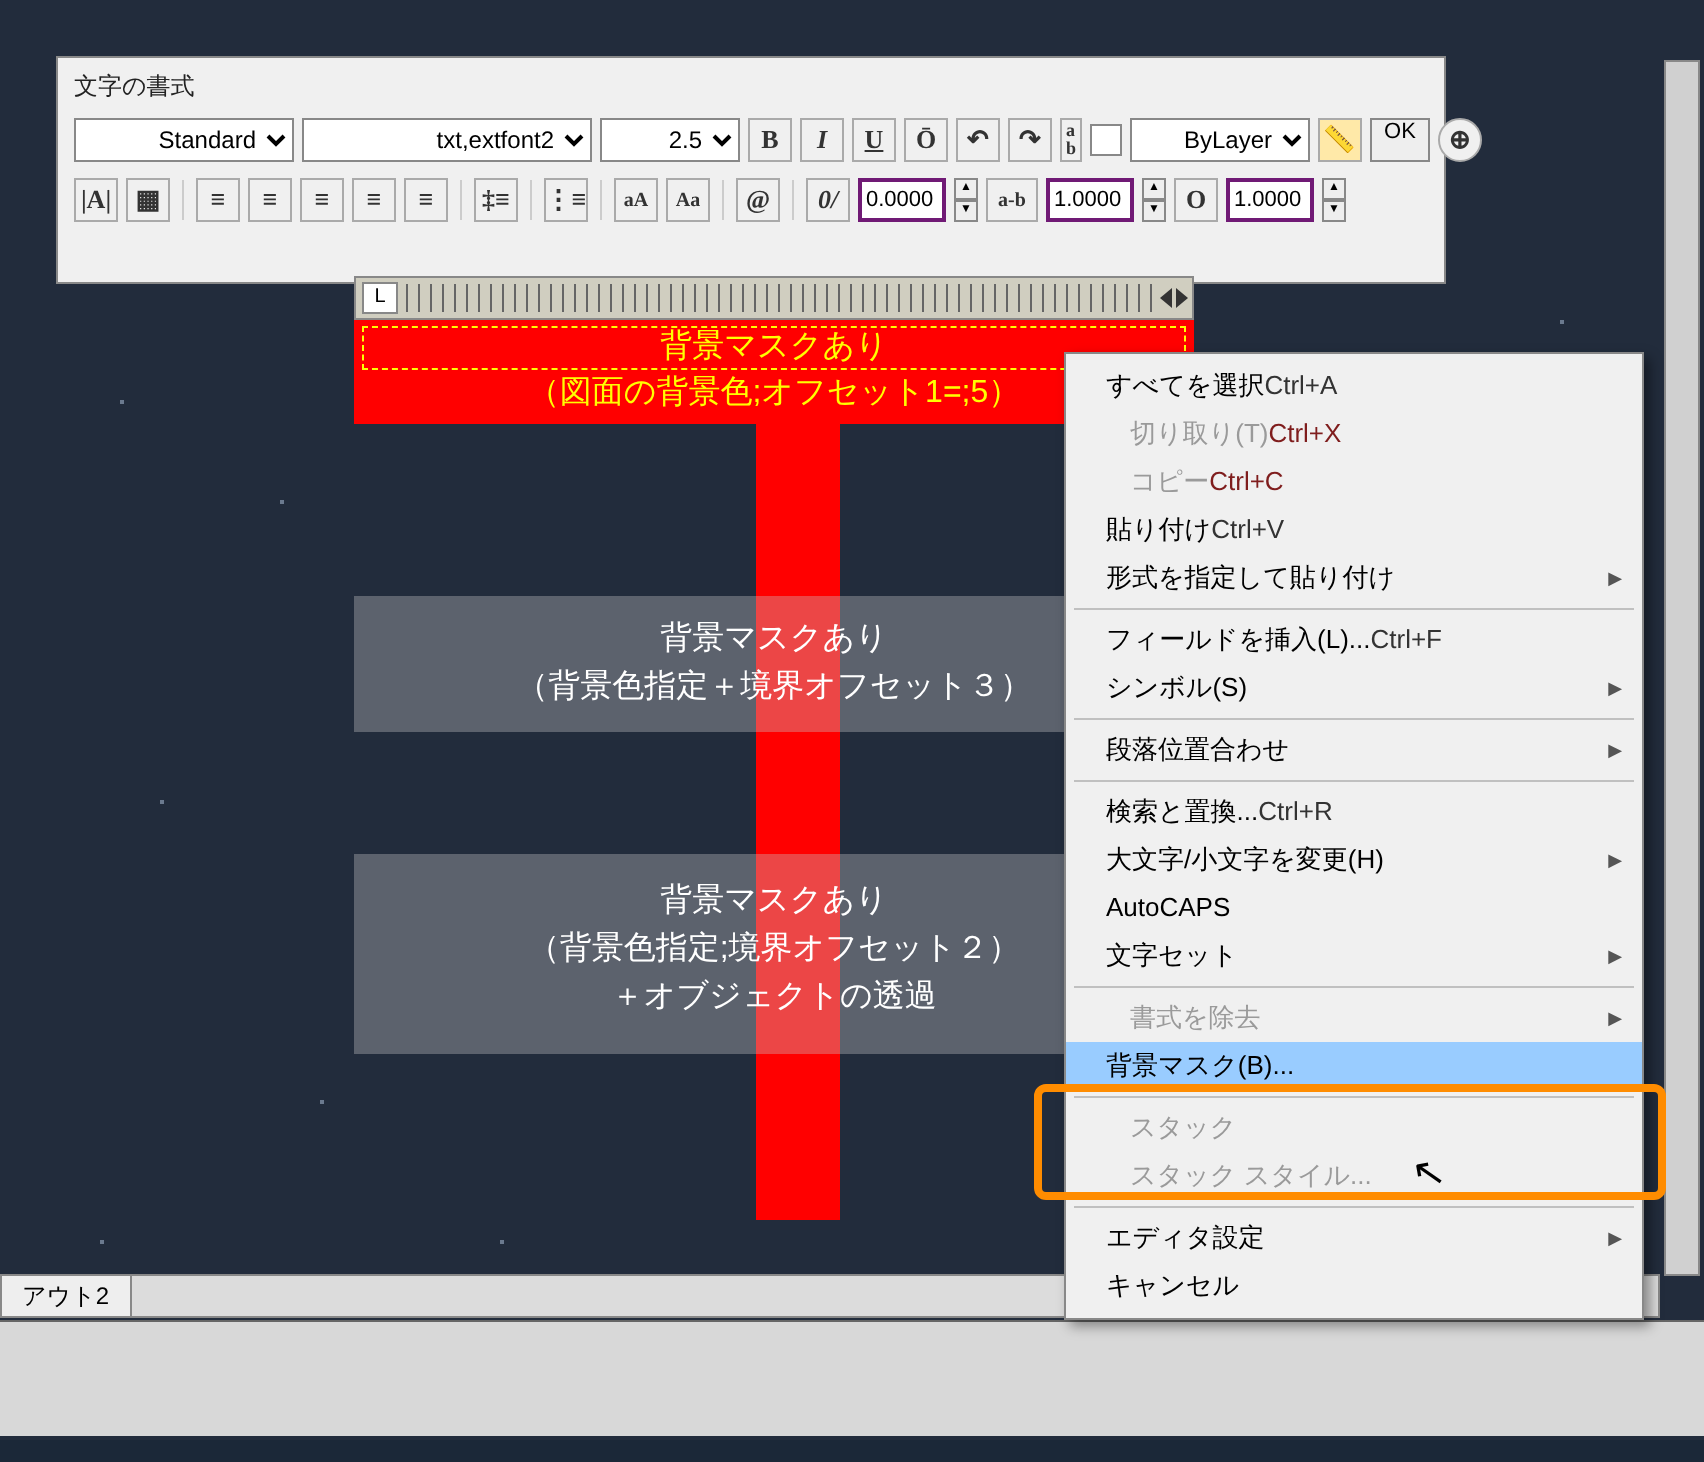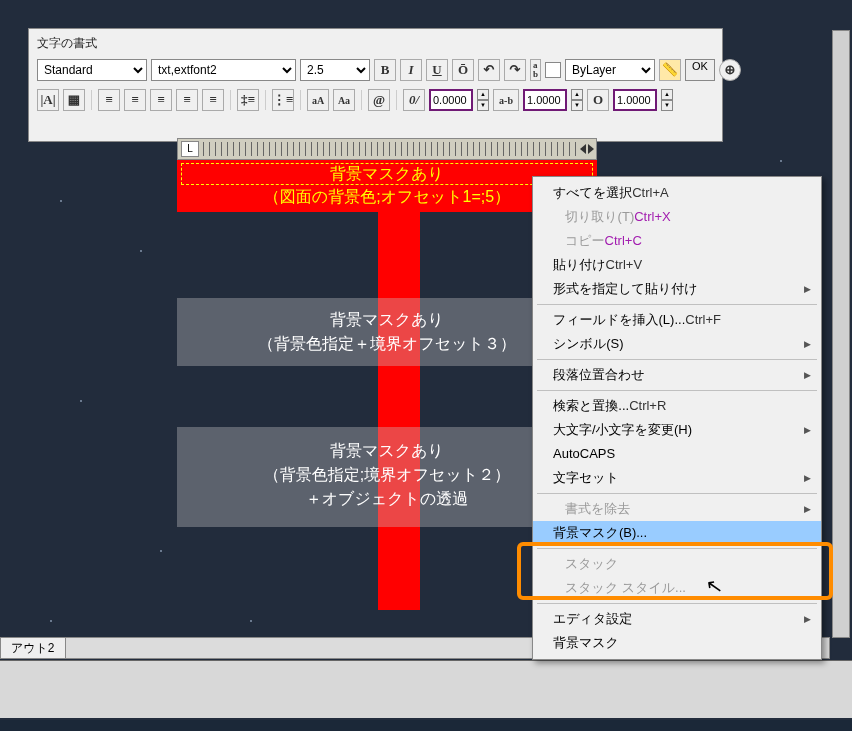--- a/index.html
+++ b/index.html
@@ -5,21 +5,21 @@
 * { box-sizing: border-box; margin: 0; padding: 0; }
 body { width: 852px; height: 731px; background: #1b2838; font-family: "MS PGothic", sans-serif; font-size: 12px; position: relative; overflow: hidden; }
 .canvas-bg { position: absolute; top: 0; left: 0; width: 852px; height: 720px; background: #222c3c; }
 .stars { position: absolute; top: 0; left: 0; width: 100%; height: 100%; pointer-events: none; }
 .star { position: absolute; width: 2px; height: 2px; background: #6b7a8f; }
 .red-bar { position: absolute; left: 378px; top: 116px; width: 42px; height: 494px; background: #ff0000; }
 .toolbar-panel { position: absolute; left: 28px; top: 28px; width: 695px; height: 114px; background: #f0f0f0; border: 1px solid #888; }
 .tb-title { position: absolute; left: 8px; top: 6px; color: #222; font-size: 12px; }
 .tb-row1 { position: absolute; left: 8px; top: 28px; height: 26px; display: flex; align-items: center; gap: 4px; }
 .tb-row2 { position: absolute; left: 8px; top: 58px; height: 26px; display: flex; align-items: center; gap: 4px; }
-.sel { height: 22px; border: 1px solid #888; background: #fff; font-size: 12px; padding: 0 2px; }
+.sel { height: 22px; border: 1px solid #888; background: #fff; font-size: 12px; padding: 0 2px; text-align: right; }
 .btn-ic { width: 22px; height: 22px; border: 1px solid #aaa; background: #f0f0f0; display: flex; align-items: center; justify-content: center; font-size: 13px; color: #333; font-family: "Times New Roman", serif; font-weight: bold; }
 .btn-sep { width: 1px; height: 20px; background: #ccc; margin: 0 2px; }
 .color-swatch { width: 16px; height: 16px; border: 1px solid #888; background: #fff; display: inline-block; vertical-align: middle; }
 .nf { width: 44px; height: 22px; border: 2px solid #701a75; background: #fff; font-size: 11px; padding: 0 2px; }
 .spin { width: 12px; height: 22px; display: flex; flex-direction: column; }
 .spin div { flex: 1; border: 1px solid #888; background: #eee; font-size: 6px; text-align: center; line-height: 8px; }
 .ok-btn { height: 22px; border: 1px solid #888; background: #eee; padding: 0 6px; font-size: 11px; font-weight: normal; }
 .ruler-box { position: absolute; left: 177px; top: 138px; width: 420px; height: 22px; background: #d0cec0; border: 1px solid #888; display: flex; align-items: center; }
 .ruler-L { width: 18px; height: 16px; border: 1px solid #888; background: #fff; font-size: 10px; text-align: center; line-height: 14px; margin-left: 3px; }
 .ruler-ticks { flex: 1; height: 14px; background: repeating-linear-gradient(90deg, #666 0 1px, transparent 1px 6px); margin: 0 4px; }
@@ -30,21 +30,21 @@
 .gray-box2 { position: absolute; left: 177px; top: 427px; width: 420px; height: 100px; background: rgba(200,200,200,0.35); color: #fff; text-align: center; font-size: 16px; line-height: 24px; padding-top: 12px; }
 .layout-tab { position: absolute; left: 0; top: 637px; width: 830px; height: 22px; background: #dcdcdc; border: 1px solid #888; }
 .layout-tab .tab { display: inline-block; height: 20px; line-height: 20px; padding: 0 10px; border-right: 1px solid #888; background: #eee; }
 .bottom-bar { position: absolute; left: 0; top: 660px; width: 852px; height: 58px; background: #d8d8d8; border-top: 1px solid #666; }
 .scroll-v { position: absolute; right: 2px; top: 30px; width: 18px; height: 608px; background: #d0d0d0; border: 1px solid #888; }
 .ctx-menu { position: absolute; left: 532px; top: 176px; width: 290px; background: #f0f0f0; border: 1px solid #888; box-shadow: 3px 3px 6px rgba(0,0,0,0.4); padding: 4px 0; font-size: 13px; }
 .ctx-item { height: 24px; line-height: 24px; padding: 0 22px 0 20px; color: #000; display: flex; justify-content: flex-start; }
 .ctx-item.dis { color: #9a9a9a; padding-left: 32px; }
 .ctx-item.sub::after { content: "▶"; font-size: 9px; color: #555; position: absolute; right: 10px; }
 .ctx-item .sc { color: #333; }
-.ctx-item.dis .sc { color: #a21caf; }
+.ctx-item.dis .sc { color: #7f1d1d; }
 .ctx-sep { height: 1px; background: #c0c0c0; margin: 3px 4px; }
 .ctx-item.hl { background: #99ccff; }
 .orange-box { position: absolute; left: 517px; top: 542px; width: 316px; height: 58px; border: 4px solid #ff8c00; border-radius: 6px; pointer-events: none; }
 .cursor { position: absolute; left: 706px; top: 574px; font-size: 20px; color: #000; transform: rotate(-10deg); }
 </style>
 </head>
 <body>
 
 <div class="canvas-bg"></div>
 
@@ -212,18 +212,18 @@
       <span>スタック</span>
     </div>
   <div class="ctx-item dis">
       <span>スタック スタイル...</span>
     </div>
   <div class="ctx-sep"></div>
   <div class="ctx-item sub">
       <span>エディタ設定</span>
     </div>
   <div class="ctx-item">
-      <span>背景マスク</span>
+      <span>キャンセル</span>
     </div>
 </div>
 
 <div class="orange-box"></div>
 <div class="cursor">↖</div>
 
 </body></html>

